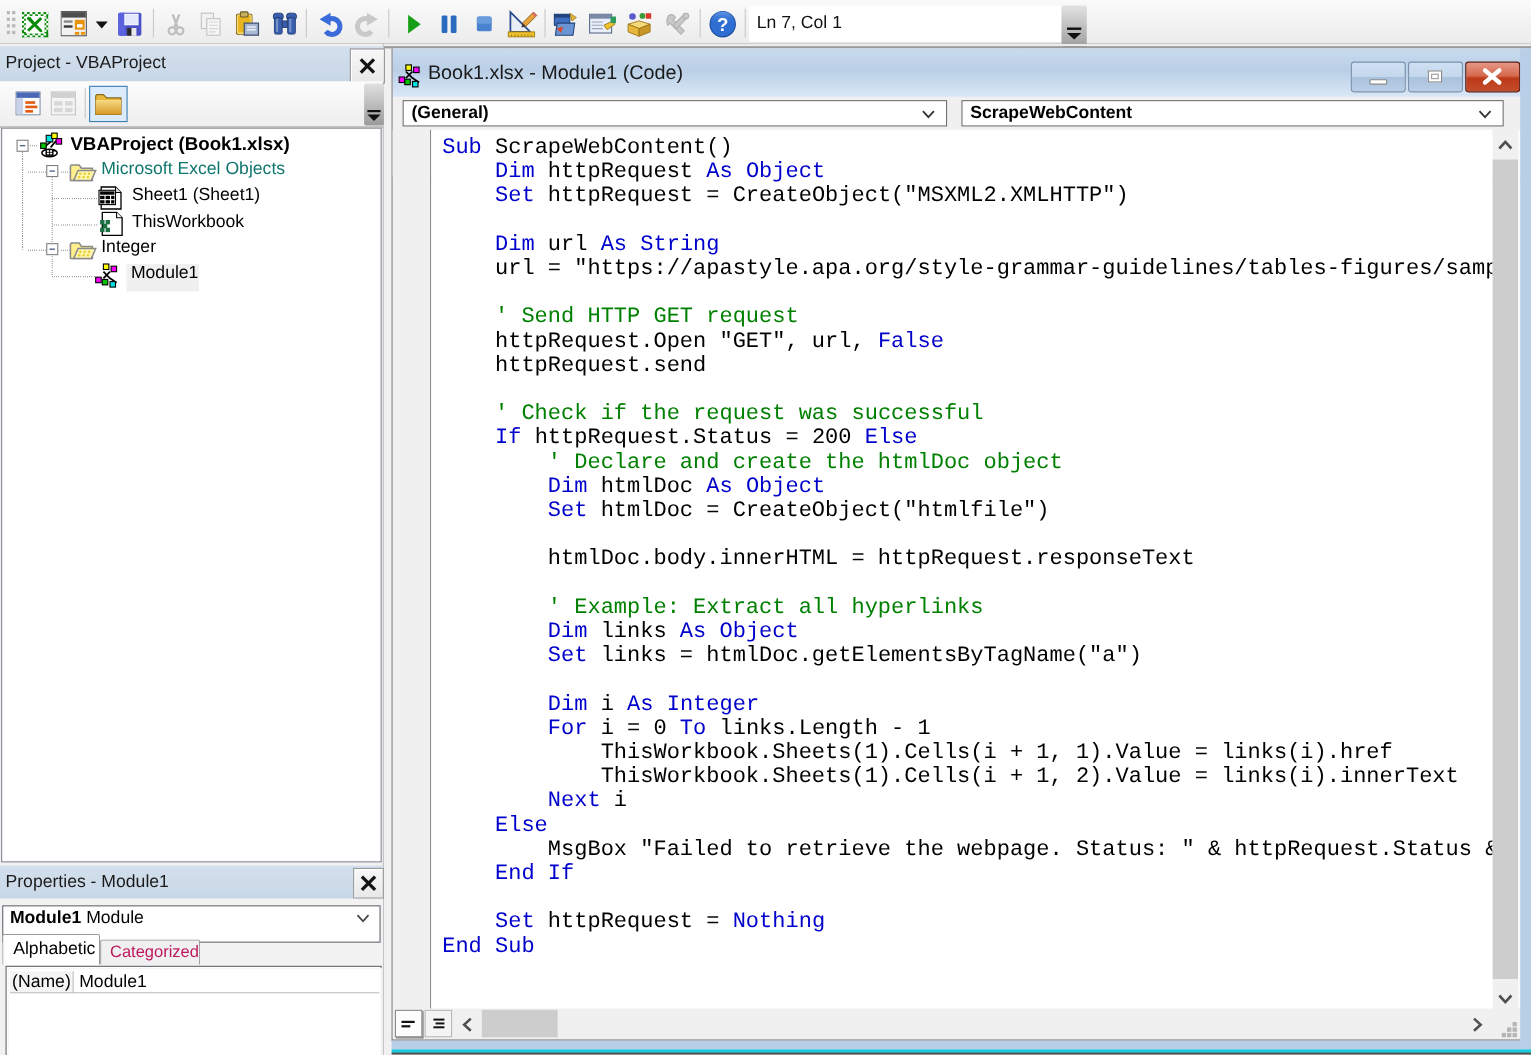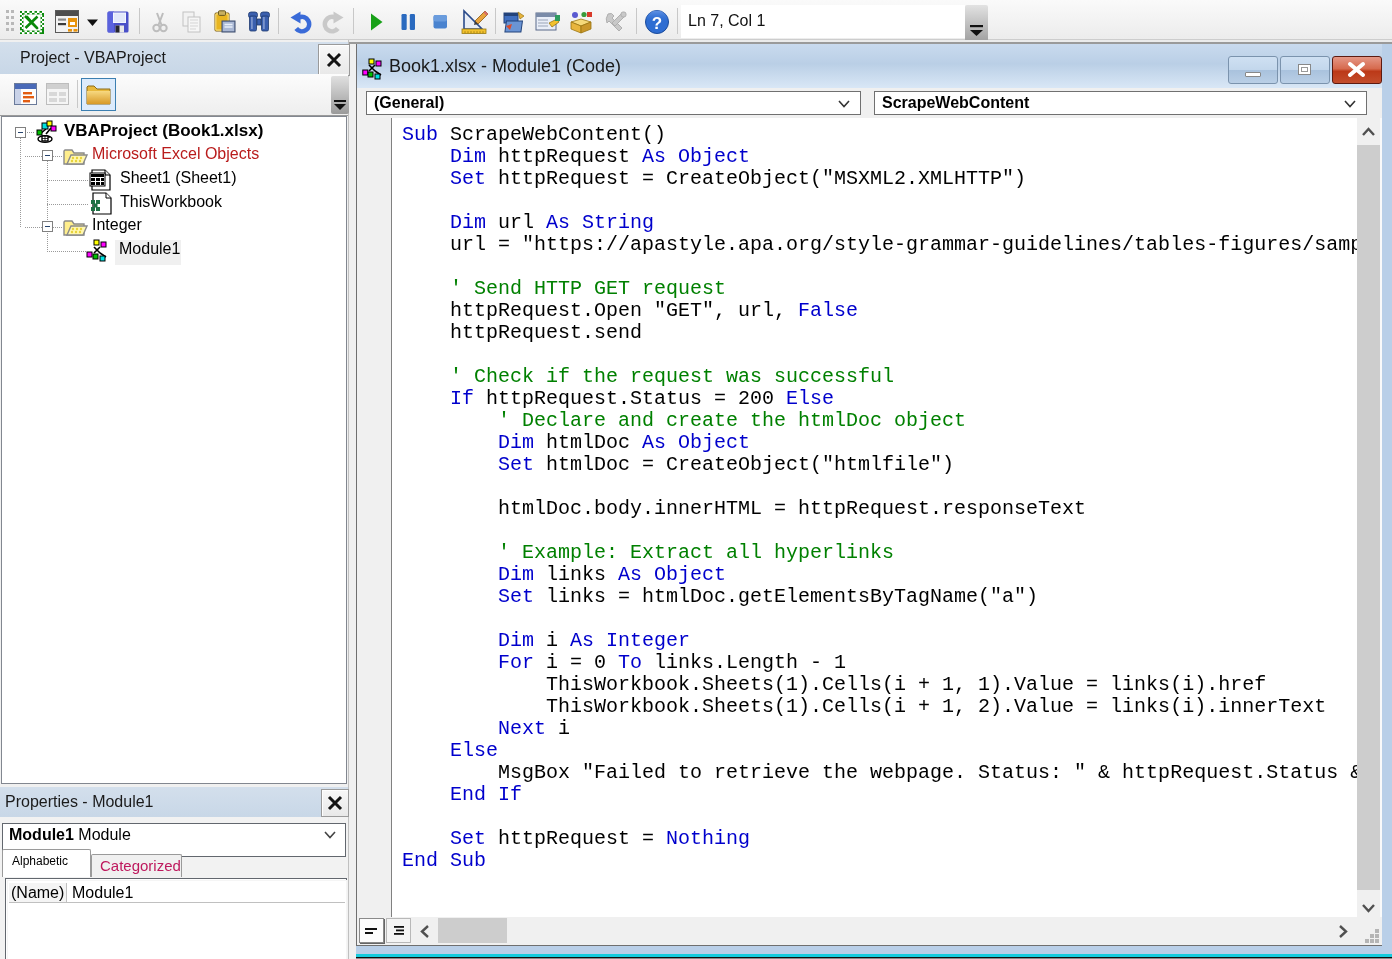--- a/index.html
+++ b/index.html
@@ -247,21 +247,21 @@
 </div>
 
 <div class="abs" style="left:349px;top:40px;width:1043px;height:2px;background:#ebebeb;"></div>
 <div class="abs" style="left:349px;top:42px;width:1043px;height:2px;background:#9a9a9a;"></div>
 <div class="abs" style="left:0;top:116px;width:1px;height:668px;background:#2a2a2a;"></div>
 <div class="abs" style="left:0;top:824px;width:1px;height:135px;background:#2a2a2a;"></div>
 
 <div class="abs" id="leftdock" style="left:0;top:40px;width:349px;height:919px;background:#f0f0f0;border-right:1px solid #c0c0c0;box-sizing:border-box;">
 
   <div class="abs ptitle" style="left:0;top:2px;width:348px;height:32px;">
-    <div class="abs ttext" style="left:5px;top:7px;margin-left:15px;">Project - VBAProject</div>
+    <div class="abs ttext" style="left:5px;top:7px;">Project - VBAProject</div>
   </div>
   <div class="abs xbtn" style="left:318px;top:4px;width:30px;height:30px;">
     <svg width="30" height="30">
         <path d="M9 9 L21 21 M21 9 L9 21" stroke="#141414" stroke-width="3"></path>
       </svg>
   </div>
 
   <div class="abs" style="left:0;top:34px;width:348px;height:42px;background:linear-gradient(180deg,#fcfcfc,#eeeeee);border-bottom:1px solid #9a9a9a;box-sizing:border-box;">
 
     <svg class="abs" style="left:14px;top:9px" width="23" height="22">
@@ -399,21 +399,21 @@
     <svg class="abs" style="left:84px;top:122px" width="28" height="24">
       <path d="M8 8 L14 14 M14 8 L8 14 M14 14 L20 18" stroke="#000" stroke-width="1.6"></path>
       <rect x="8" y="1" width="5" height="5" fill="#ffff00" stroke="#000"></rect>
       <rect x="15" y="3" width="5" height="5" fill="#ff00ff" stroke="#000"></rect>
       <rect x="1" y="13" width="5" height="5" fill="#ff00ff" stroke="#000"></rect>
       <rect x="7" y="15" width="5" height="5" fill="#00c000" stroke="#000"></rect>
       <rect x="14" y="17" width="5" height="5" fill="#00e0e0" stroke="#000"></rect>
     </svg>
 
     <div class="abs" style="left:62px;top:4px;font-size:17px;font-weight:bold;color:#000;">VBAProject (Book1.xlsx)</div>
-    <div class="abs" style="left:90px;top:28px;font-size:16px;color:#b91c1c;">Microsoft Excel Objects</div>
+    <div class="abs" style="left:90px;top:28px;font-size:16px;color:#0f766e;">Microsoft Excel Objects</div>
     <div class="abs" style="left:118px;top:52px;font-size:16px;color:#000;">Sheet1 (Sheet1)</div>
     <div class="abs" style="left:118px;top:76px;font-size:16px;color:#000;">ThisWorkbook</div>
     <div class="abs" style="left:90px;top:99px;font-size:16px;color:#000;">Integer</div>
     <div class="abs" style="left:117px;top:123px;font-size:16px;color:#000;">Module1</div>
   </div>
 
   <div class="abs ptitle" style="left:0;top:747px;width:348px;height:30px;">
     <div class="abs ttext" style="left:5px;top:6px;">Properties - Module1</div>
   </div>
   <div class="abs xbtn" style="left:321px;top:749px;width:26px;height:26px;">
@@ -424,21 +424,21 @@
   <div class="abs" style="left:0;top:777px;width:348px;height:182px;background:#f2f2f2;"></div>
 
   <div class="abs" style="left:2px;top:783px;width:344px;height:34px;background:#fff;border:1px solid #62676e;box-sizing:border-box;">
     <div class="abs" style="left:6px;top:2px;font-size:16px;color:#000;"><b>Module1</b> Module</div>
     <svg class="abs" style="right:8px;top:6px" width="14" height="10">
         <path d="M2 2 L7 7.5 L12 2" fill="none" stroke="#444" stroke-width="1.6"></path>
       </svg>
   </div>
 
   <div class="abs" style="left:2px;top:809px;width:89px;height:28px;background:#fff;border:1px solid #9a9a9a;border-bottom:none;border-radius:2px 2px 0 0;box-sizing:border-box;">
-    <div class="abs" style="left:9px;top:4px;font-size:12px;color:#000;">Alphabetic</div>
+    <div class="abs" style="left:9px;top:4px;font-size:16px;color:#000;">Alphabetic</div>
   </div>
   <div class="abs" style="left:91px;top:814px;width:91px;height:23px;background:#f0f0f0;border:1px solid #9a9a9a;border-bottom:none;border-radius:2px 2px 0 0;box-sizing:border-box;">
     <div class="abs" style="left:8px;top:2px;font-size:15px;color:#be185d;">Categorized</div>
   </div>
 
   <div class="abs" style="left:5px;top:838px;width:342px;height:121px;background:#fff;border:1px solid #62676e;box-sizing:border-box;">
     <div class="abs" style="left:1px;top:1px;width:338px;height:118px;background:#fff;border:1px solid #f5f5f5;">
       <div class="abs" style="left:1px;top:2px;width:58px;height:20px;background:#f4f4f4;border-right:1px solid #c0c0c0;border-bottom:1px solid #c0c0c0;box-sizing:border-box;">
         <div style="margin:1px 0 0 2px;font-size:16px;color:#000;">(Name)</div>
       </div>

